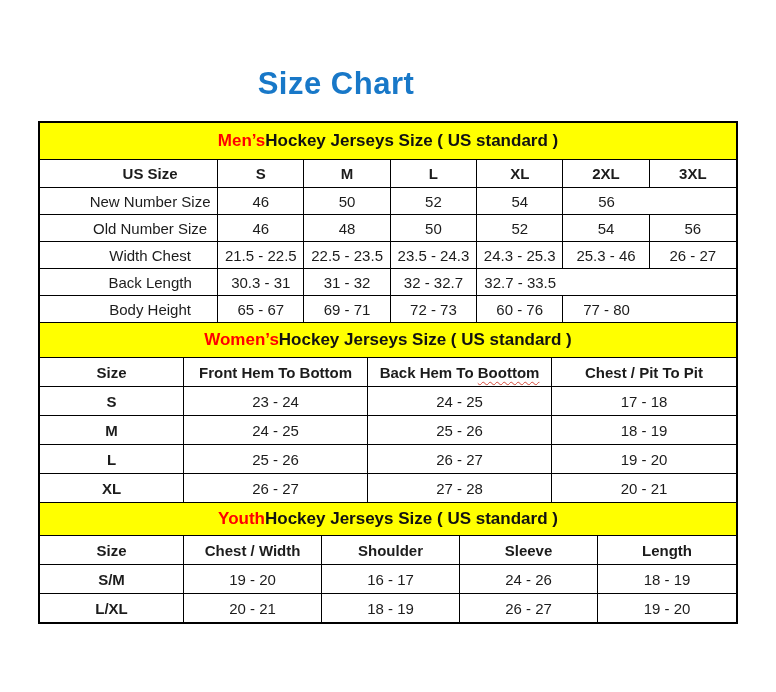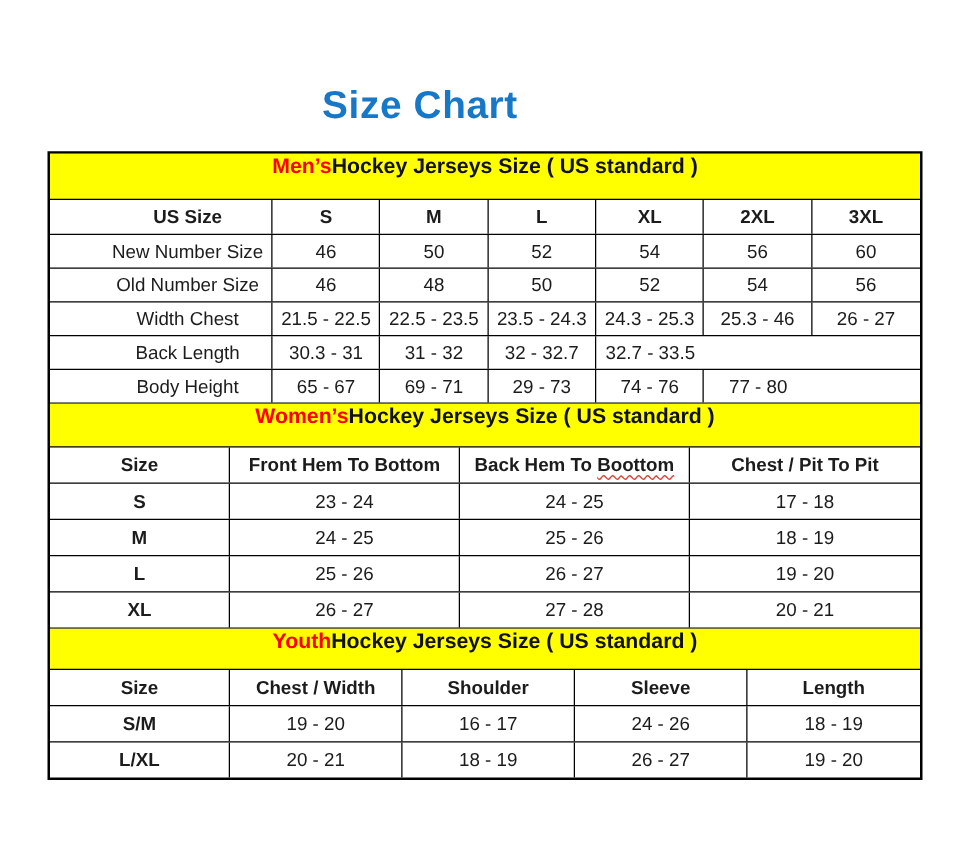--- a/index.html
+++ b/index.html
@@ -10,21 +10,21 @@
   }
   .title{
     position:absolute;top:66px;left:0;width:672px;text-align:center;
     font-size:31px;font-weight:bold;color:#1878c8;letter-spacing:0.5px;
   }
   .chart{
     position:absolute;left:38px;top:121px;width:696px;
     border:2.5px solid #000;background:#fff;
   }
   .banner{
-    background:#ffff00;display:flex;align-items:flex-start;justify-content:center;
+    background:#ffff00;display:flex;align-items:center;justify-content:center;
     font-weight:bold;font-size:17px;border-bottom:1.5px solid #000;color:#111;
   }
   .banner .hl{color:#ff0000;}
   .b-mens{height:36px}
   .b-womens{height:34px}
   .b-youth{height:32px}
   .grid-row{display:grid;border-bottom:1.5px solid #000;}
   .cols-7{grid-template-columns:20.7% repeat(6,1fr);padding-left:43px;}
   .cols-4{grid-template-columns:20.7% repeat(3,1fr);}
   .cols-5{grid-template-columns:20.7% repeat(4,1fr);}
@@ -67,21 +67,20 @@
     <div class="cell th">3XL</div>
   </div>
 
   <div class="grid-row cols-7 h26">
     <div class="cell">New Number Size</div>
     <div class="cell">46</div>
     <div class="cell">50</div>
     <div class="cell">52</div>
     <div class="cell">54</div>
     <div class="cell">56</div>
-    <div class="cell">60</div>
   </div>
 
   <div class="grid-row cols-7 h26">
     <div class="cell">Old Number Size</div>
     <div class="cell">46</div>
     <div class="cell">48</div>
     <div class="cell">50</div>
     <div class="cell">52</div>
     <div class="cell">54</div>
     <div class="cell">56</div>
@@ -102,22 +101,22 @@
     <div class="cell">30.3 - 31</div>
     <div class="cell">31 - 32</div>
     <div class="cell">32 - 32.7</div>
     <div class="cell">32.7 - 33.5</div>
   </div>
 
   <div class="grid-row cols-7 h26">
     <div class="cell">Body Height</div>
     <div class="cell">65 - 67</div>
     <div class="cell">69 - 71</div>
-    <div class="cell">29 - 73</div>
-    <div class="cell">74 - 76</div>
+    <div class="cell">72 - 73</div>
+    <div class="cell">60 - 76</div>
     <div class="cell">77 - 80</div>
   </div>
 
   <div class="banner b-womens">
       <span class="hl">Women’s</span>
       <span> Hockey Jerseys Size ( US standard )</span>
     </div>
 
   <div class="grid-row cols-4 h28">
     <div class="cell th">Size</div>

